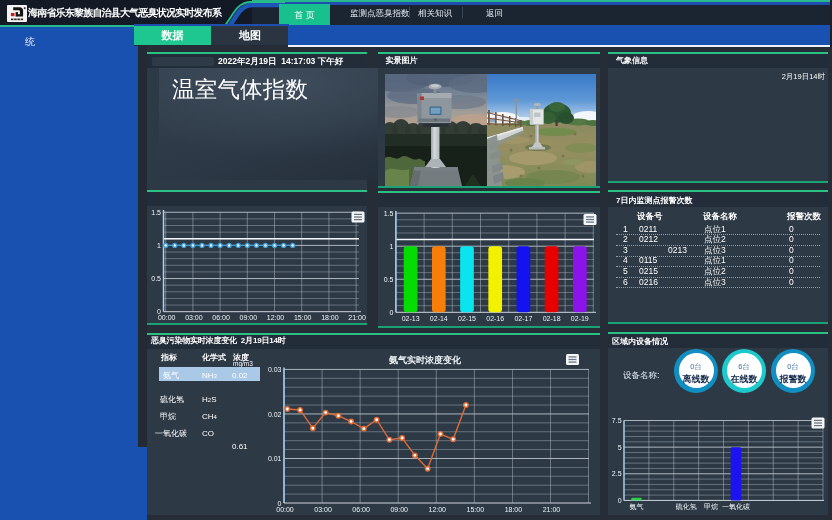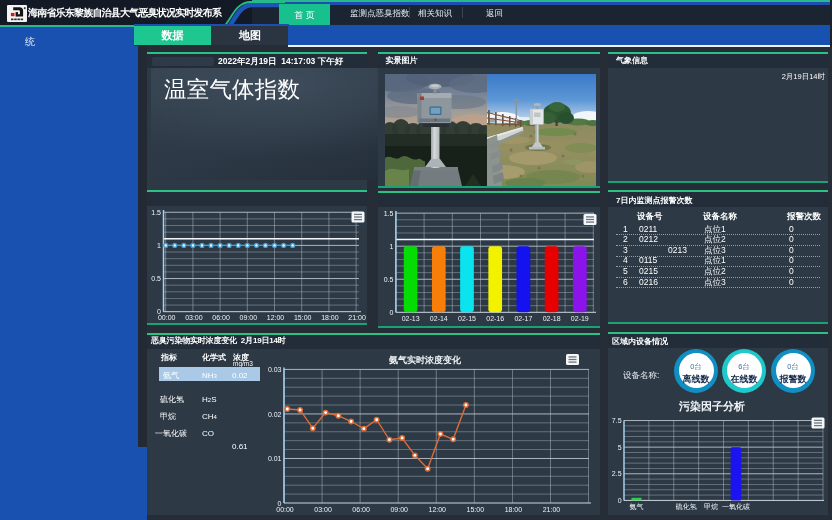--- a/index.html
+++ b/index.html
@@ -23,21 +23,21 @@
   #tabdark{left:134px;top:25px;width:154px;height:21px;background:#232c37;}
   #tabdata{left:134px;top:26px;width:77px;height:18.5px;background:#1ec78f;color:#fff;font-size:11px;font-weight:bold;text-align:center;line-height:18px;}
   #tabmap{left:211px;top:26px;width:78px;height:18.5px;background:#2b3542;color:#fff;font-size:11px;font-weight:bold;text-align:center;line-height:18px;}
   #blueband{left:288px;top:24.7px;width:544px;height:20.5px;background:#1851b0;}
   #whiteline{left:288px;top:45.2px;width:542px;height:2.2px;background:#eef2f6;}
   
   .panel{background:#2d3945;border-top:2px solid #2ac183;border-bottom:2px solid #18a276;box-sizing:border-box;}
   .phead{position:absolute;left:0;top:0;width:100%;height:14px;background:#232d39;}
   .ptitle{position:absolute;color:#fff;font-size:8px;font-weight:bold;line-height:11px;}
   #p1{left:147px;top:51.5px;width:220px;height:156px;text-align:center;}
-  #p1 .pbody{position:absolute;left:4px;top:14px;width:100%;height:112px;background:radial-gradient(ellipse 120% 100% at 50% 15%, rgba(74,90,106,0.55) 0%, rgba(45,57,69,0) 65%),linear-gradient(160deg,#33404e 0%,#2c3845 55%,#242e39 100%);padding-left:39px;}
+  #p1 .pbody{position:absolute;left:12px;top:14px;width:100%;height:112px;background:radial-gradient(ellipse 120% 100% at 50% 15%, rgba(74,90,106,0.55) 0%, rgba(45,57,69,0) 65%),linear-gradient(160deg,#33404e 0%,#2c3845 55%,#242e39 100%);padding-left:39px;}
   #bigtxt{position:absolute;left:13px;top:6px;color:#fff;font-size:22.5px;letter-spacing:0.2px;}
   #p2{left:377.5px;top:52px;width:222.5px;height:136px;}
   #p3{left:608px;top:52px;width:220px;height:130.5px;}
   #p3date{position:absolute;right:3px;top:17.5px;color:#fff;font-size:7.5px;}
   #p4{left:147px;top:190px;width:220px;height:135.3px;}
   #p5{left:377.5px;top:190.5px;width:222.5px;height:137.3px;}
   #p6{left:608px;top:189.8px;width:220px;height:134.2px;}
   #p7{left:147px;top:332.5px;width:453px;height:182.5px;border-bottom:none;}
   #p8{left:608px;top:331.5px;width:220px;height:183.5px;border-bottom:none;}
 </style>
@@ -498,21 +498,20 @@
       <div style="position:absolute;left:70.5px;top:12px;width:35px;text-align:center;font-size:7.5px;color:#3c6da5;">0台</div>
       <div style="position:absolute;left:70.5px;top:23.5px;width:35px;text-align:center;font-size:9px;font-weight:bold;color:#13284a;">离线数</div>
       <div style="position:absolute;left:114px;top:-1px;width:44px;height:44px;border-radius:50%;background:#1ec9cb;"></div>
       <div style="position:absolute;left:118.5px;top:3.5px;width:35px;height:35px;border-radius:50%;background:#fff;"></div>
       <div style="position:absolute;left:118.5px;top:12px;width:35px;text-align:center;font-size:7.5px;color:#3c6da5;">6台</div>
       <div style="position:absolute;left:118.5px;top:23.5px;width:35px;text-align:center;font-size:9px;font-weight:bold;color:#13284a;">在线数</div>
       <div style="position:absolute;left:163px;top:-1px;width:44px;height:44px;border-radius:50%;background:#118fc3;"></div>
       <div style="position:absolute;left:167.5px;top:3.5px;width:35px;height:35px;border-radius:50%;background:#fff;"></div>
       <div style="position:absolute;left:167.5px;top:12px;width:35px;text-align:center;font-size:7.5px;color:#3c6da5;">0台</div>
       <div style="position:absolute;left:167.5px;top:23.5px;width:35px;text-align:center;font-size:9px;font-weight:bold;color:#13284a;">报警数</div>
-<div style="position:absolute;left:0;top:49px;width:208px;text-align:center;font-size:11px;font-weight:bold;color:#f2f6fa;">污染因子分析</div>
 <div style="position:absolute;left:0;top:65.5px;width:220px;height:105px;"><svg width="220" height="105" viewBox="0 0 220 105" xmlns="http://www.w3.org/2000/svg" font-family="Liberation Sans, sans-serif">
           <line x1="16.0" y1="80.08" x2="215" y2="80.08" stroke="#a7b1bc" stroke-width="0.75" opacity="0.62"></line>
           <line x1="16.0" y1="74.75" x2="215" y2="74.75" stroke="#a7b1bc" stroke-width="0.75" opacity="0.62"></line>
           <line x1="16.0" y1="69.43" x2="215" y2="69.43" stroke="#a7b1bc" stroke-width="0.75" opacity="0.62"></line>
           <line x1="16.0" y1="64.1" x2="215" y2="64.1" stroke="#a7b1bc" stroke-width="0.75" opacity="0.62"></line>
           <line x1="16.0" y1="58.78" x2="215" y2="58.78" stroke="#cdd5dd" stroke-width="1" opacity="0.8"></line>
           <line x1="16.0" y1="53.45" x2="215" y2="53.45" stroke="#a7b1bc" stroke-width="0.75" opacity="0.62"></line>
           <line x1="16.0" y1="48.13" x2="215" y2="48.13" stroke="#a7b1bc" stroke-width="0.75" opacity="0.62"></line>
           <line x1="16.0" y1="42.8" x2="215" y2="42.8" stroke="#a7b1bc" stroke-width="0.75" opacity="0.62"></line>
           <line x1="16.0" y1="37.48" x2="215" y2="37.48" stroke="#a7b1bc" stroke-width="0.75" opacity="0.62"></line>

